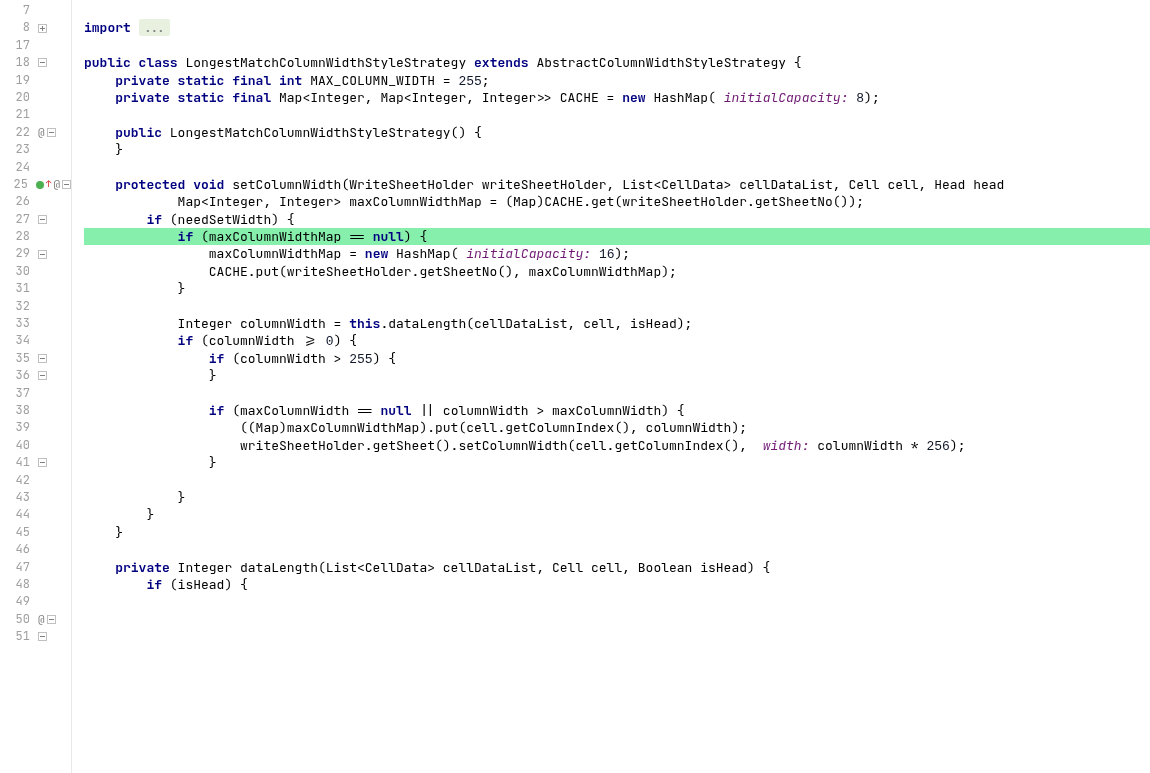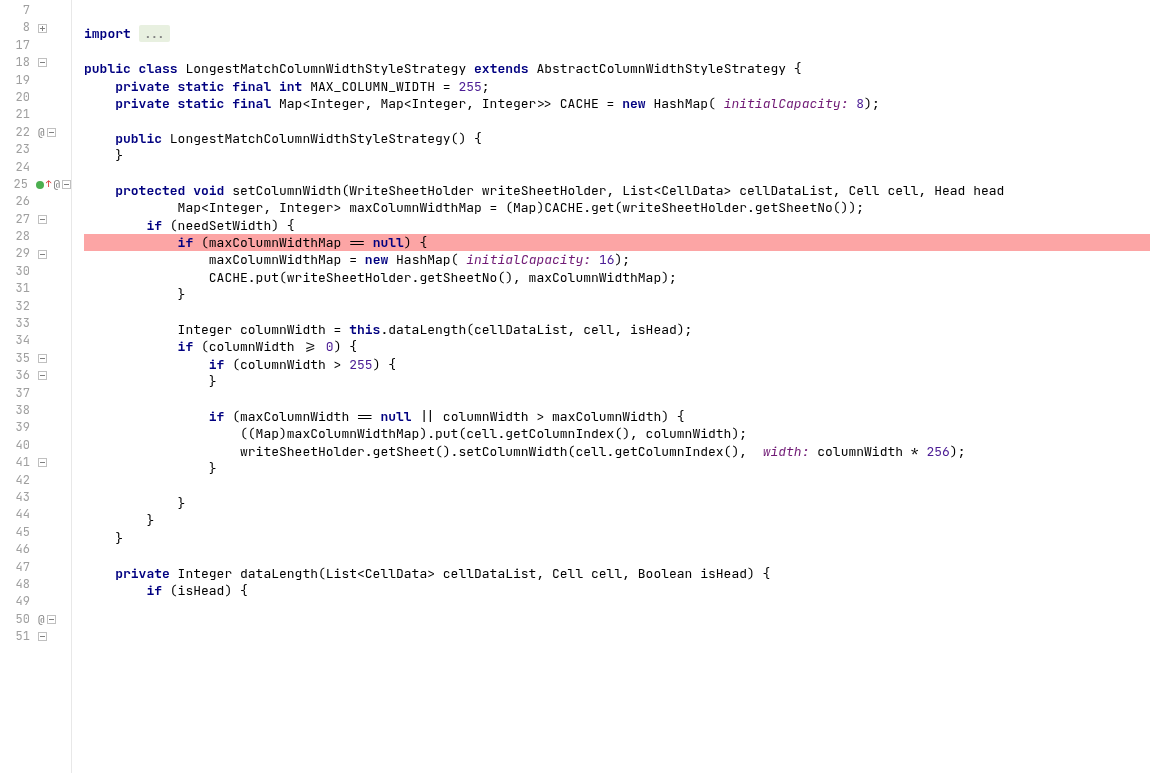--- a/index.html
+++ b/index.html
@@ -9,25 +9,25 @@
 .grow { display:flex; height:17.4px; line-height:17.4px; align-items:center; }
 .ln { width:36px; text-align:right; color:#a0a0a0; font-size:12px; padding-right:6px; }
 .marks { flex:1; display:flex; align-items:center; gap:2px; padding-left:2px; }
 .at { color:#808080; font-size:11px; }
 .fold { width:9px; height:9px; border:1px solid #c0c0c0; position:relative; display:inline-block; }
 .fold.minus::before { content:""; position:absolute; left:1px; right:1px; top:3px; height:1px; background:#808080; }
 .fold.plus::before { content:""; position:absolute; left:1px; right:1px; top:3px; height:1px; background:#808080; }
 .fold.plus::after { content:""; position:absolute; top:1px; bottom:1px; left:3px; width:1px; background:#808080; }
 .green-dot { width:8px; height:8px; border-radius:50%; background:#4caf50; display:inline-block; }
 .red-up { color:#d32f2f; font-size:9px; font-weight:bold; }
-.code { flex:1; padding-top:8px; padding-left:12px; overflow:hidden; }
+.code { flex:1; padding-top:2px; padding-left:12px; overflow:hidden; }
 .cline { height:17.4px; line-height:17.4px; white-space:pre; font-size:13px; }
-.cline.hl { background:#fca5a5; }
+.cline.hl { background:#86efac; }
 .kw { color:#000080; font-weight:bold; }
-.num { color:#4c1d95; }
+.num { color:#0f172a;font-family:Liberation Mono, monospace; }
 .hint { color:#701a75; font-style:italic; }
 .folded { background:#e8f0e0; color:#808080; padding:0 4px; border-radius:2px; }
 .txt { color:#000; }
 </style>
 </head>
 <body>
 
 <div class="editor">
   <div class="gutter" id="gutter">
       <div class="grow">

